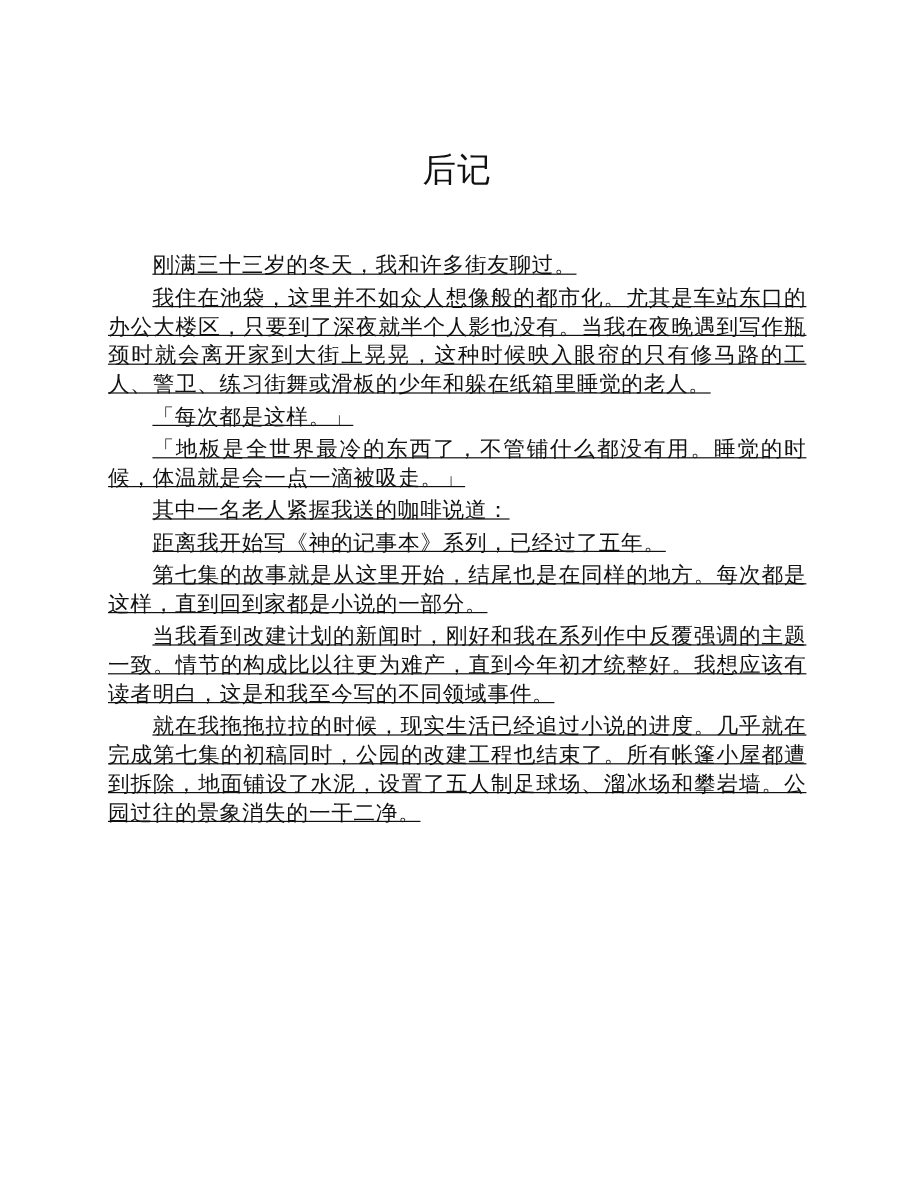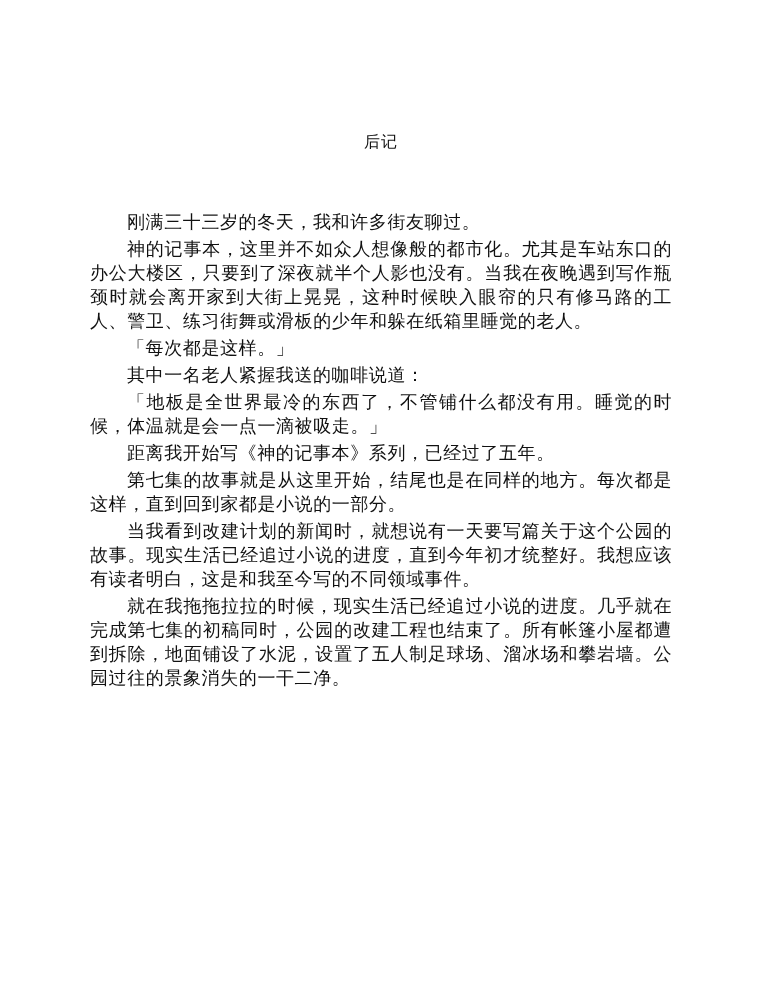--- a/index.html
+++ b/index.html
@@ -20,51 +20,52 @@
     left: 90px;
     top: 0;
     width: 582px;
   }
   .title {
     position: absolute;
     left: 0;
     width: 582px;
     top: 127px;
     text-align: center;
-    font-size: 16px;
+    font-size: 28px;
     line-height: 30px;
     letter-spacing: 1px;
     font-weight: normal;
     margin: 0;
   }
   .body {
     position: absolute;
     left: 0;
     top: 210px;
     width: 582px;
   }
   .para {
     margin: 0 0 3px 0;
     font-size: 18px;
     line-height: 24px;
     text-indent: 37px;
     letter-spacing: 0.6px;
     text-align: justify;
     word-break: break-all;
+    text-decoration: underline;
   }
 </style>
 </head>
 <body>
 
 <div class="page">
   <h1 class="title">后记</h1>
   <div class="body">
     <p class="para">刚满三十三岁的冬天，我和许多街友聊过。</p>
-    <p class="para">神的记事本，这里并不如众人想像般的都市化。尤其是车站东口的办公大楼区，只要到了深夜就半个人影也没有。当我在夜晚遇到写作瓶颈时就会离开家到大街上晃晃，这种时候映入眼帘的只有修马路的工人、警卫、练习街舞或滑板的少年和躲在纸箱里睡觉的老人。</p>
+    <p class="para">我住在池袋，这里并不如众人想像般的都市化。尤其是车站东口的办公大楼区，只要到了深夜就半个人影也没有。当我在夜晚遇到写作瓶颈时就会离开家到大街上晃晃，这种时候映入眼帘的只有修马路的工人、警卫、练习街舞或滑板的少年和躲在纸箱里睡觉的老人。</p>
     <p class="para">「每次都是这样。」</p>
+    <p class="para">「地板是全世界最冷的东西了，不管铺什么都没有用。睡觉的时候，体温就是会一点一滴被吸走。」</p>
     <p class="para">其中一名老人紧握我送的咖啡说道：</p>
-    <p class="para">「地板是全世界最冷的东西了，不管铺什么都没有用。睡觉的时候，体温就是会一点一滴被吸走。」</p>
     <p class="para">距离我开始写《神的记事本》系列，已经过了五年。</p>
     <p class="para">第七集的故事就是从这里开始，结尾也是在同样的地方。每次都是这样，直到回到家都是小说的一部分。</p>
-    <p class="para">当我看到改建计划的新闻时，就想说有一天要写篇关于这个公园的故事。现实生活已经追过小说的进度，直到今年初才统整好。我想应该有读者明白，这是和我至今写的不同领域事件。</p>
+    <p class="para">当我看到改建计划的新闻时，刚好和我在系列作中反覆强调的主题一致。情节的构成比以往更为难产，直到今年初才统整好。我想应该有读者明白，这是和我至今写的不同领域事件。</p>
     <p class="para">就在我拖拖拉拉的时候，现实生活已经追过小说的进度。几乎就在完成第七集的初稿同时，公园的改建工程也结束了。所有帐篷小屋都遭到拆除，地面铺设了水泥，设置了五人制足球场、溜冰场和攀岩墙。公园过往的景象消失的一干二净。</p>
   </div>
 </div>
 
 </body></html>

